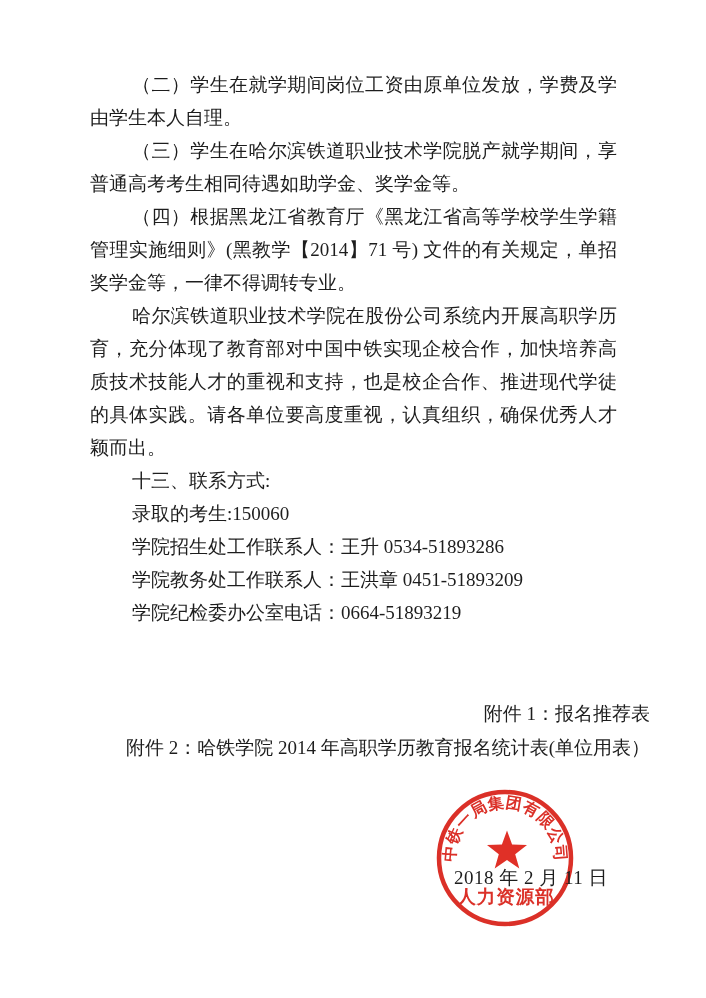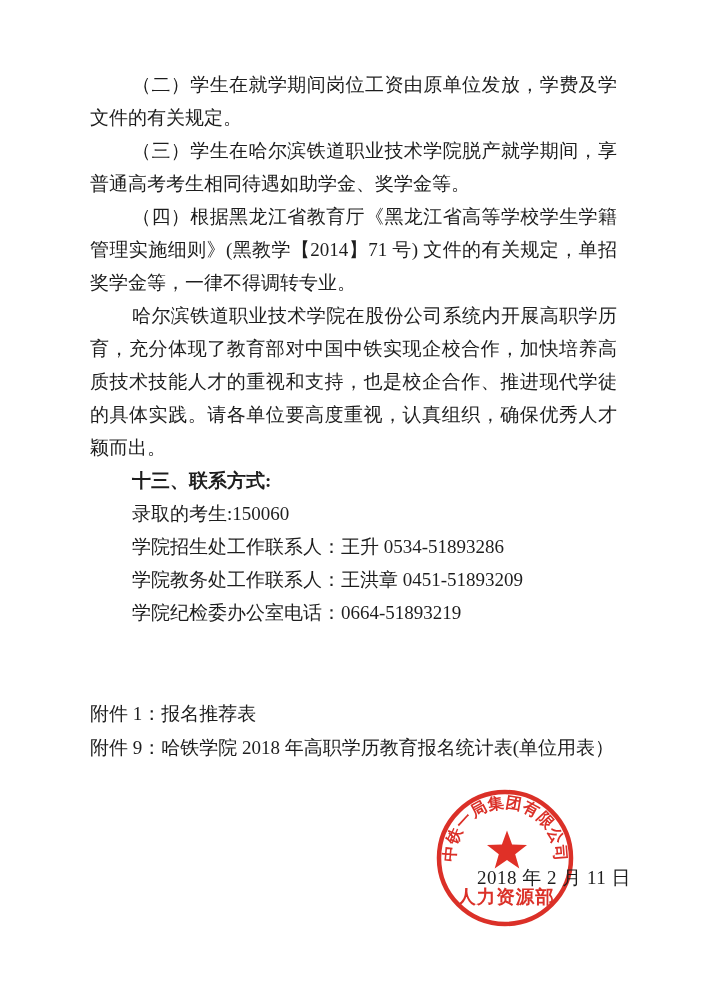--- a/index.html
+++ b/index.html
@@ -24,68 +24,68 @@
     text-align:left;
   }
   .line.justify {
     white-space:normal;
     text-align:justify;
     text-align-last:justify;
     text-justify:inter-character;
     overflow:hidden;
   }
   .line.indent { padding-left:42px; }
-  .line.bold { font-weight:bold; }
+  .line.bold { font-weight:normal; }
   .attachments {
     position:absolute;
     left:90px; top:697px;
     width:560px;
     font-size:19px;
   }
-  .attachments .line { line-height:34px; height:34px; }
+  .attachments .line { line-height:34px; height:34px;text-align:right; }
   .seal {
     position:absolute;
     left:425px; top:778px;
     width:160px; height:160px;
   }
   .date {
     position:absolute;
-    left:477px; top:867px;
+    left:454px; top:867px;
     font-size:19px;
     line-height:21px;
     letter-spacing:0.5px;
     color:#1d1d1d;
   }
 </style>
 </head>
 <body>
 
 <div class="body-text" id="body-lines">
     <div class="line indent justify">（二）学生在就学期间岗位工资由原单位发放，学费及学杂费</div>
-    <div class="line">文件的有关规定。</div>
+    <div class="line">由学生本人自理。</div>
     <div class="line indent justify">（三）学生在哈尔滨铁道职业技术学院脱产就学期间，享有与</div>
     <div class="line">普通高考考生相同待遇如助学金、奖学金等。</div>
     <div class="line indent justify">（四）根据黑龙江省教育厅《黑龙江省高等学校学生学籍异动</div>
     <div class="line justify">管理实施细则》(黑教学【2014】71 号) 文件的有关规定，单招</div>
     <div class="line">奖学金等，一律不得调转专业。</div>
     <div class="line indent justify">哈尔滨铁道职业技术学院在股份公司系统内开展高职学历教</div>
     <div class="line justify">育，充分体现了教育部对中国中铁实现企校合作，加快培养高素</div>
     <div class="line justify">质技术技能人才的重视和支持，也是校企合作、推进现代学徒制</div>
     <div class="line justify">的具体实践。请各单位要高度重视，认真组织，确保优秀人才脱</div>
     <div class="line">颖而出。</div>
     <div class="line indent bold">十三、联系方式:</div>
     <div class="line indent">录取的考生:150060</div>
     <div class="line indent">学院招生处工作联系人：王升 0534-51893286</div>
     <div class="line indent">学院教务处工作联系人：王洪章 0451-51893209</div>
     <div class="line indent">学院纪检委办公室电话：0664-51893219</div>
   </div>
 
 <div class="attachments" id="attachment-lines">
     <div class="line">附件 1：报名推荐表</div>
-    <div class="line">附件 9：哈铁学院 2018 年高职学历教育报名统计表(单位用表）</div>
+    <div class="line">附件 2：哈铁学院 2014 年高职学历教育报名统计表(单位用表）</div>
   </div>
 
 <svg class="seal" viewBox="0 0 160 160" aria-hidden="true">
   <g opacity="0.94">
     <circle cx="80" cy="80" r="66" fill="none" stroke="#d9241b" stroke-width="4.5"></circle>
     <path id="sealArc" d="M 30.2 84.4 A 50 50 0 1 1 129.8 84.4" fill="none"></path>
     <text font-size="16" font-weight="bold" letter-spacing="0.5" fill="#d9241b" font-family="'Liberation Serif','DejaVu Serif',serif">
       <textPath href="#sealArc" startOffset="50%" text-anchor="middle">中铁一局集团有限公司</textPath>
     </text>
     <polygon points="82,52.5 87.1,66.5 102,67 90.2,76.2 94.3,90.5 82,82.1 69.7,90.5 73.8,76.2 62,67 76.9,66.5" fill="#df241a"></polygon>

